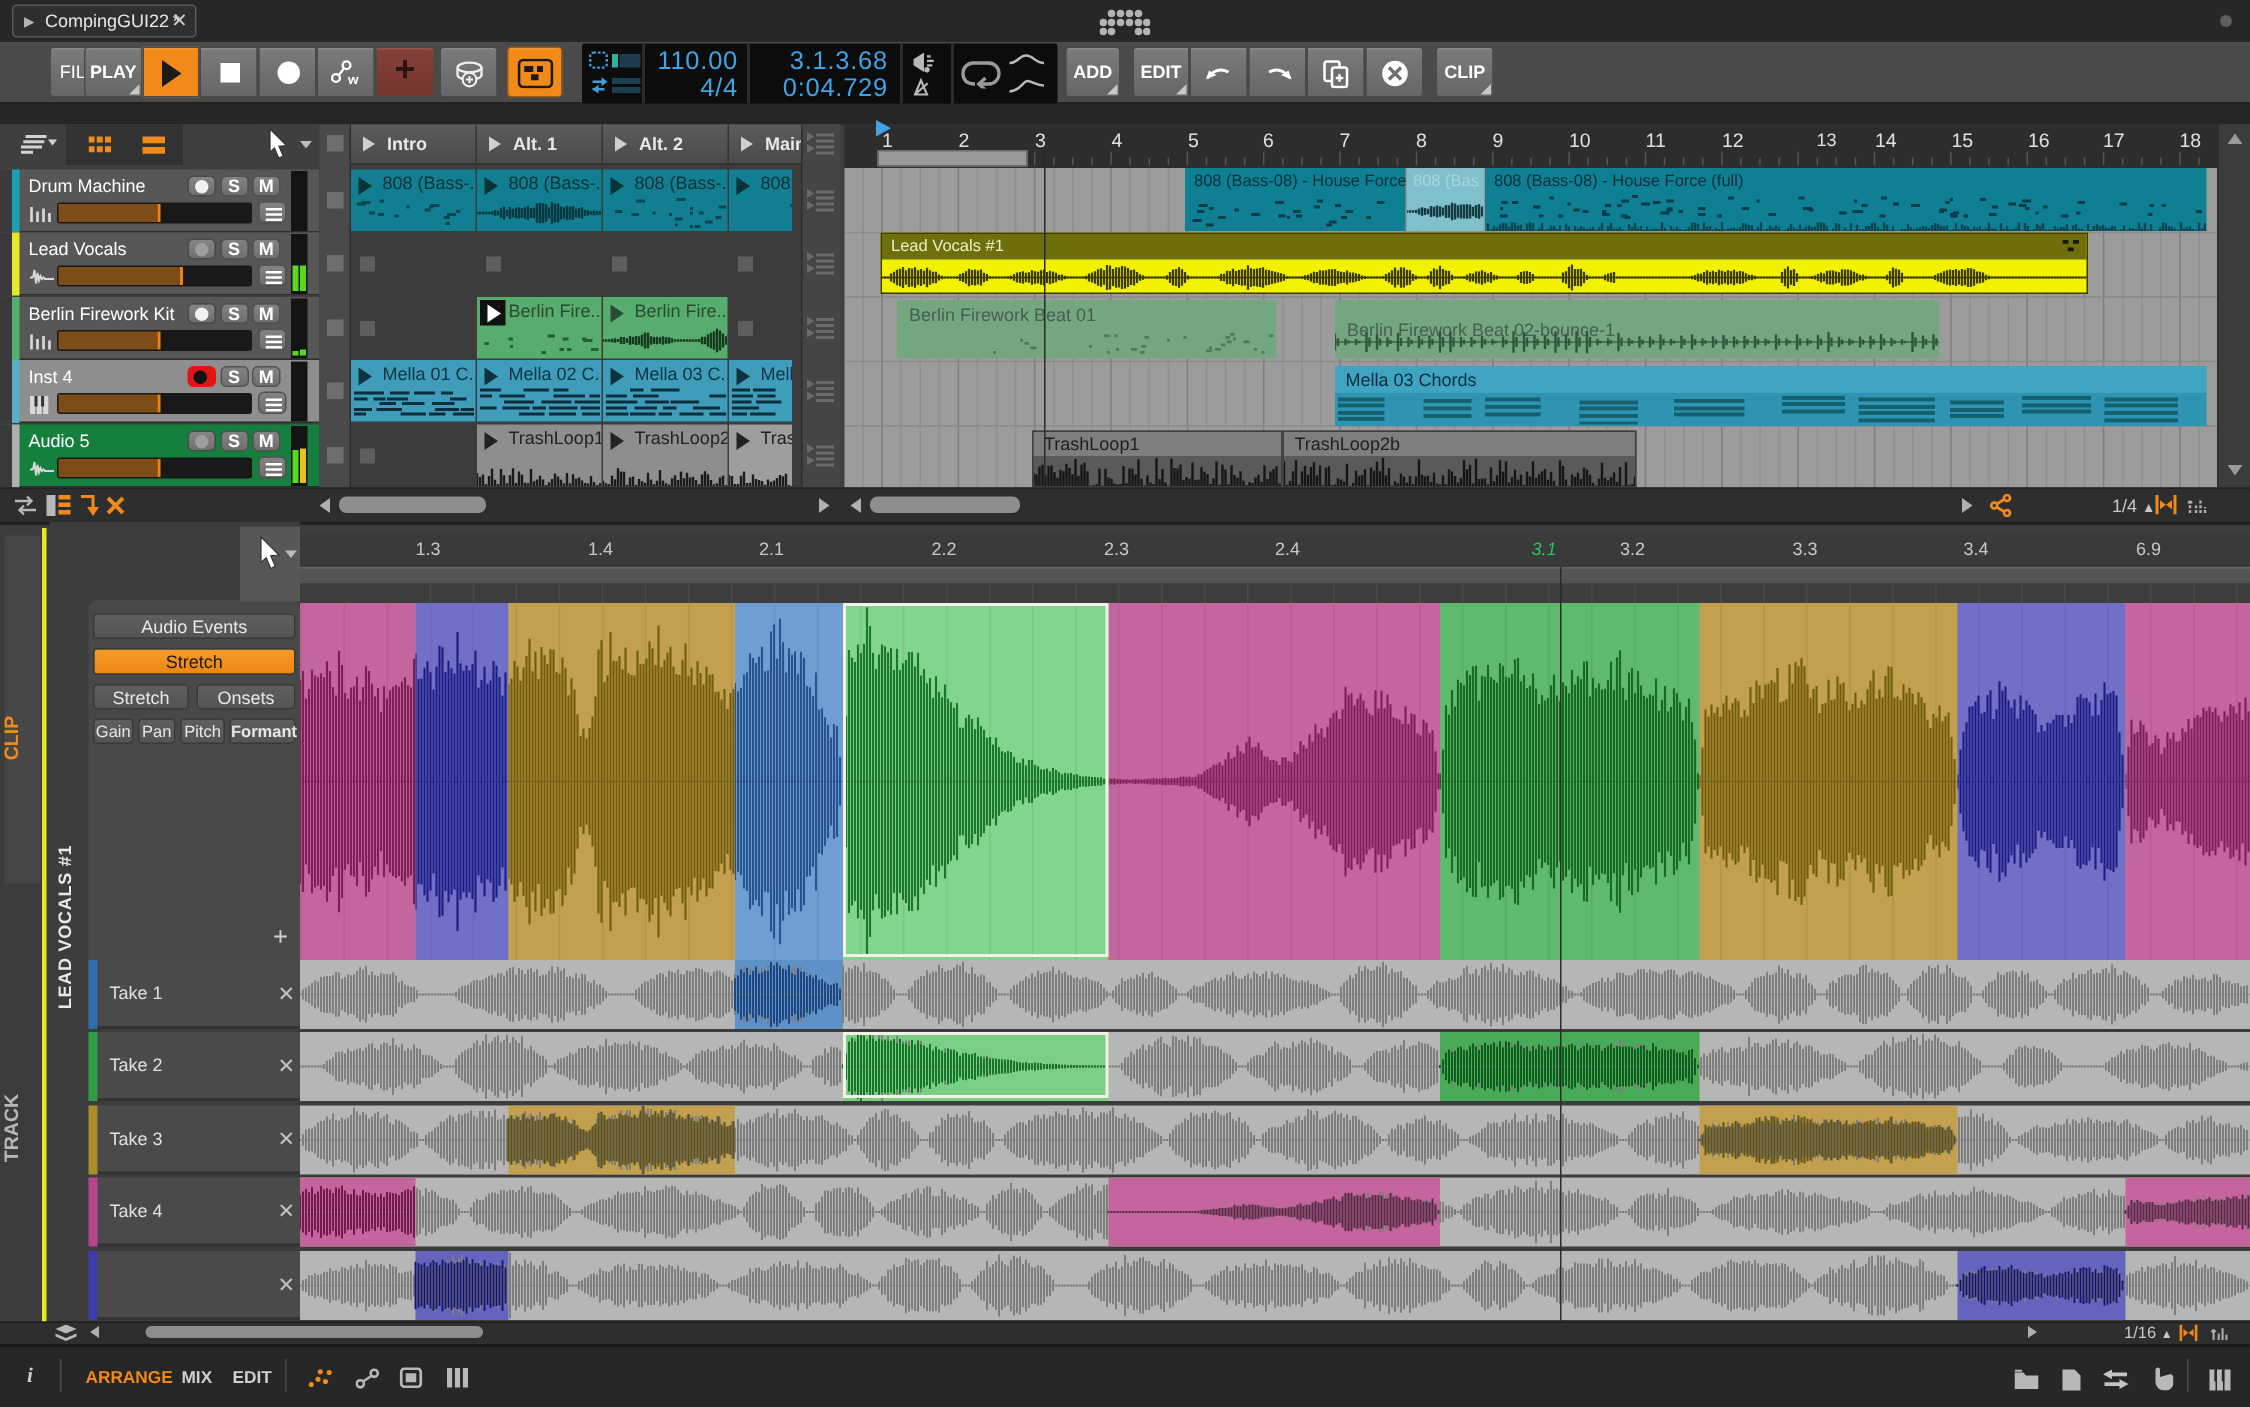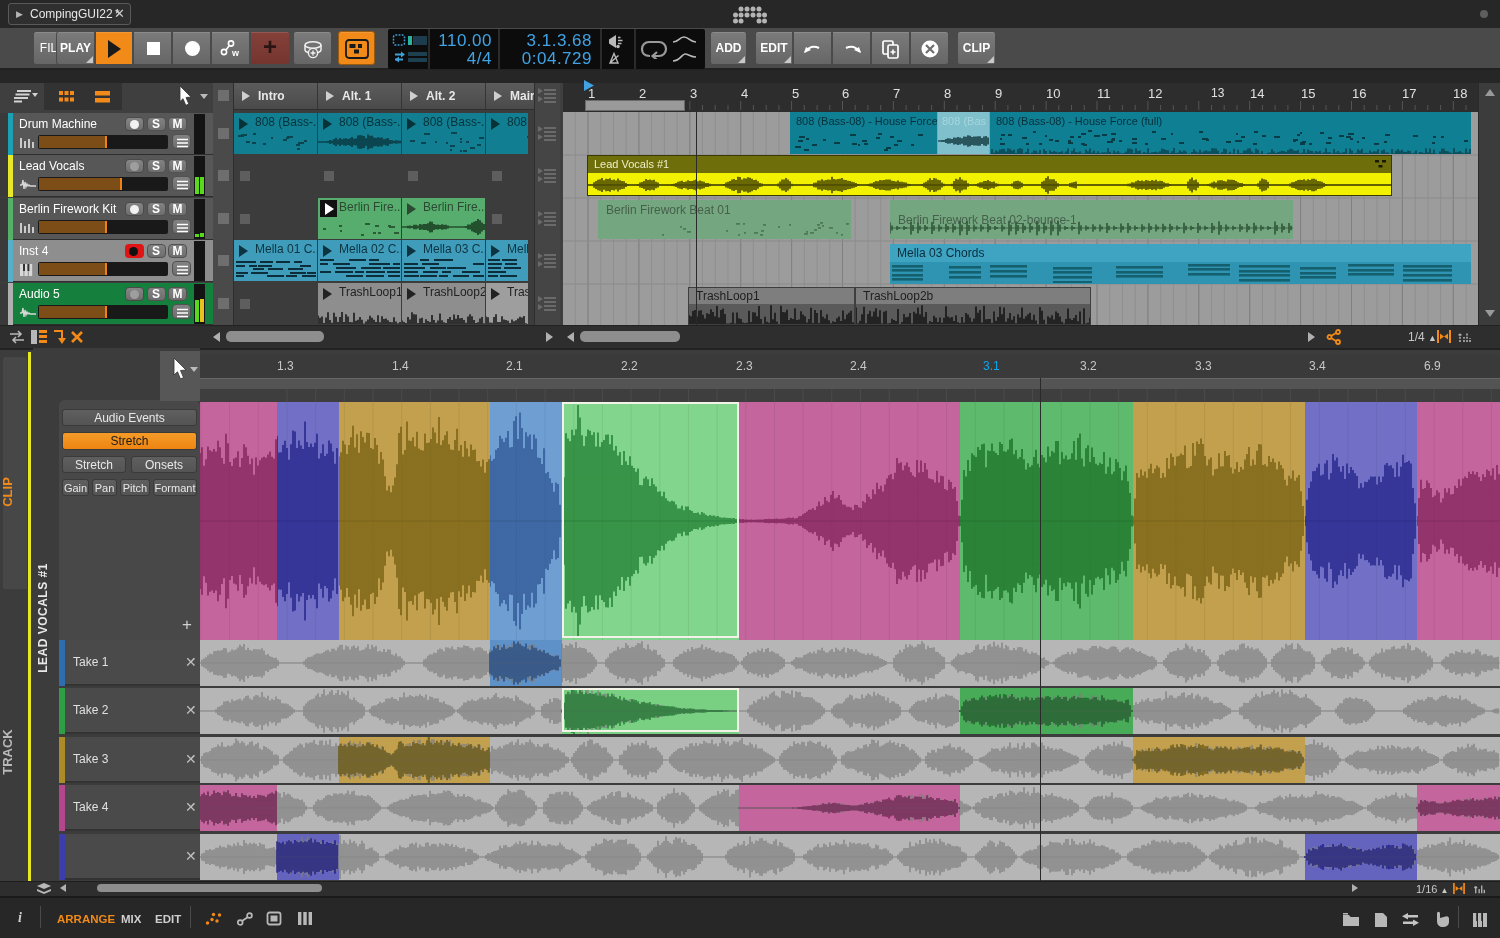--- a/index.html
+++ b/index.html
@@ -915,36 +915,36 @@
 <div class="abs" style="left:-34px;top:608px;width:160px;height:20px;color:#e8e8e8;font-size:12px;font-weight:bold;transform:rotate(-90deg);text-align:center;letter-spacing:.5px;">LEAD VOCALS #1</div>
 <div class="abs" style="left:59px;top:348px;width:141px;height:292px;background:#3c3c3c;"></div>
 <div class="abs" style="left:59px;top:400px;width:141px;height:240px;background:#484848;border-radius:6px 6px 0 0;"></div>
 <div class="abs" style="left:62px;top:409px;width:135px;height:17px;background:linear-gradient(#5f5f5f,#545454);border-radius:3px;border:1px solid #3a3a3a;color:#e8e8e8;font-size:12px;text-align:center;line-height:16px;">Audio Events</div>
 <div class="abs" style="left:62px;top:432px;width:135px;height:18px;background:linear-gradient(#f59b28,#ee8512);border-radius:3px;border:1px solid #3a3a3a;color:#1a1a1a;font-size:12px;text-align:center;line-height:17px;">Stretch</div>
 <div class="abs" style="left:62px;top:456px;width:64px;height:17px;background:linear-gradient(#5f5f5f,#545454);border-radius:3px;border:1px solid #3a3a3a;color:#e8e8e8;font-size:12px;text-align:center;line-height:16px;">Stretch</div>
 <div class="abs" style="left:131px;top:456px;width:66px;height:17px;background:linear-gradient(#5f5f5f,#545454);border-radius:3px;border:1px solid #3a3a3a;color:#e8e8e8;font-size:12px;text-align:center;line-height:16px;">Onsets</div>
 <div class="abs" style="left:62px;top:479px;width:27px;height:17px;background:linear-gradient(#5f5f5f,#545454);border-radius:3px;border:1px solid #3a3a3a;color:#e8e8e8;font-size:11px;text-align:center;line-height:16px;">Gain</div>
 <div class="abs" style="left:92px;top:479px;width:25px;height:17px;background:linear-gradient(#5f5f5f,#545454);border-radius:3px;border:1px solid #3a3a3a;color:#e8e8e8;font-size:11px;text-align:center;line-height:16px;">Pan</div>
 <div class="abs" style="left:120px;top:479px;width:30px;height:17px;background:linear-gradient(#5f5f5f,#545454);border-radius:3px;border:1px solid #3a3a3a;color:#e8e8e8;font-size:11px;text-align:center;line-height:16px;">Pitch</div>
-<div class="abs" style="left:153px;top:479px;width:44px;height:17px;background:linear-gradient(#5f5f5f,#545454);border-radius:3px;border:1px solid #3a3a3a;color:#e8e8e8;font-size:11px;text-align:center;line-height:16px;">Formant</div>
+<div class="abs" style="left:153px;top:479px;width:44px;height:17px;background:linear-gradient(#5f5f5f,#545454);border-radius:3px;border:1px solid #3a3a3a;color:#e8e8e8;font-size:11px;text-align:center;line-height:16px;font-weight:bold;">Formant</div>
 <div class="abs" style="left:182px;top:615px;width:16px;height:16px;color:#d0d0d0;font-size:17px;">+</div>
 <div class="abs" style="left:160px;top:351px;width:40px;height:50px;background:#575757;">
     <svg width="22" height="24" style="left:10px;top:6px;" viewBox="0 0 22 24">
       <path d="M4 1 L16 13 L10.5 13.5 L13.5 20.5 L10.5 22 L7.5 14.8 L4 18 Z" fill="#fff" stroke="#333" stroke-width=".8"></path>
     </svg>
     <span style="position:absolute;right:2px;top:16px;width:0;height:0;border-left:4px solid transparent;border-right:4px solid transparent;border-top:5px solid #bbb;"></span>
   </div>
 <div class="abs" style="left:200px;top:355px;width:1300px;height:23px;background:#3a3a3a;"></div>
 <div class="abs" style="left:277px;top:359px;color:#c8c8c8;font-size:12px;">1.3</div>
 <div class="abs" style="left:392px;top:359px;color:#c8c8c8;font-size:12px;">1.4</div>
 <div class="abs" style="left:506px;top:359px;color:#c8c8c8;font-size:12px;">2.1</div>
 <div class="abs" style="left:621px;top:359px;color:#c8c8c8;font-size:12px;">2.2</div>
 <div class="abs" style="left:736px;top:359px;color:#c8c8c8;font-size:12px;">2.3</div>
 <div class="abs" style="left:850px;top:359px;color:#c8c8c8;font-size:12px;">2.4</div>
-<div class="abs" style="left:983px;top:359px;color:#0ea5e9;font-size:12px;">3.1</div>
+<div class="abs" style="left:1021px;top:359px;color:#22c55e;font-size:12px;font-style:italic;">3.1</div>
 <div class="abs" style="left:1080px;top:359px;color:#c8c8c8;font-size:12px;">3.2</div>
 <div class="abs" style="left:1195px;top:359px;color:#c8c8c8;font-size:12px;">3.3</div>
 <div class="abs" style="left:1309px;top:359px;color:#c8c8c8;font-size:12px;">3.4</div>
 <div class="abs" style="left:1424px;top:359px;color:#c8c8c8;font-size:12px;">6.9</div>
 <div class="abs" style="left:200px;top:378px;width:1300px;height:11px;background:#545454;border-top:1px solid #666;"></div>
 <div class="abs" style="left:200px;top:389px;width:1300px;height:13px;background:#3e3e3e;"></div>
 <svg class="abs" style="left:200px;top:389px;" width="1300" height="13">
     <path d="M87.0 0V13M115.7 0V13M144.3 0V13M173.0 0V13M201.7 0V13M230.4 0V13M259.1 0V13M287.7 0V13M316.4 0V13M345.1 0V13M373.8 0V13M402.4 0V13M431.1 0V13M459.8 0V13M488.5 0V13M517.1 0V13M545.8 0V13M574.5 0V13M603.1 0V13M631.8 0V13M660.5 0V13M689.2 0V13M717.8 0V13M746.5 0V13M775.2 0V13M803.9 0V13M832.5 0V13M861.2 0V13M889.9 0V13M918.6 0V13M947.2 0V13M975.9 0V13M1004.6 0V13M1033.3 0V13M1061.9 0V13M1090.6 0V13M1119.3 0V13M1148.0 0V13M1176.6 0V13M1205.3 0V13M1234.0 0V13M1262.7 0V13M1291.3 0V13" stroke="#4a4a4a" stroke-width="1"></path>
   </svg>
 <div class="abs" style="left:200px;top:402px;width:1300px;height:238px;background:#9a9a9a;overflow:hidden;">

